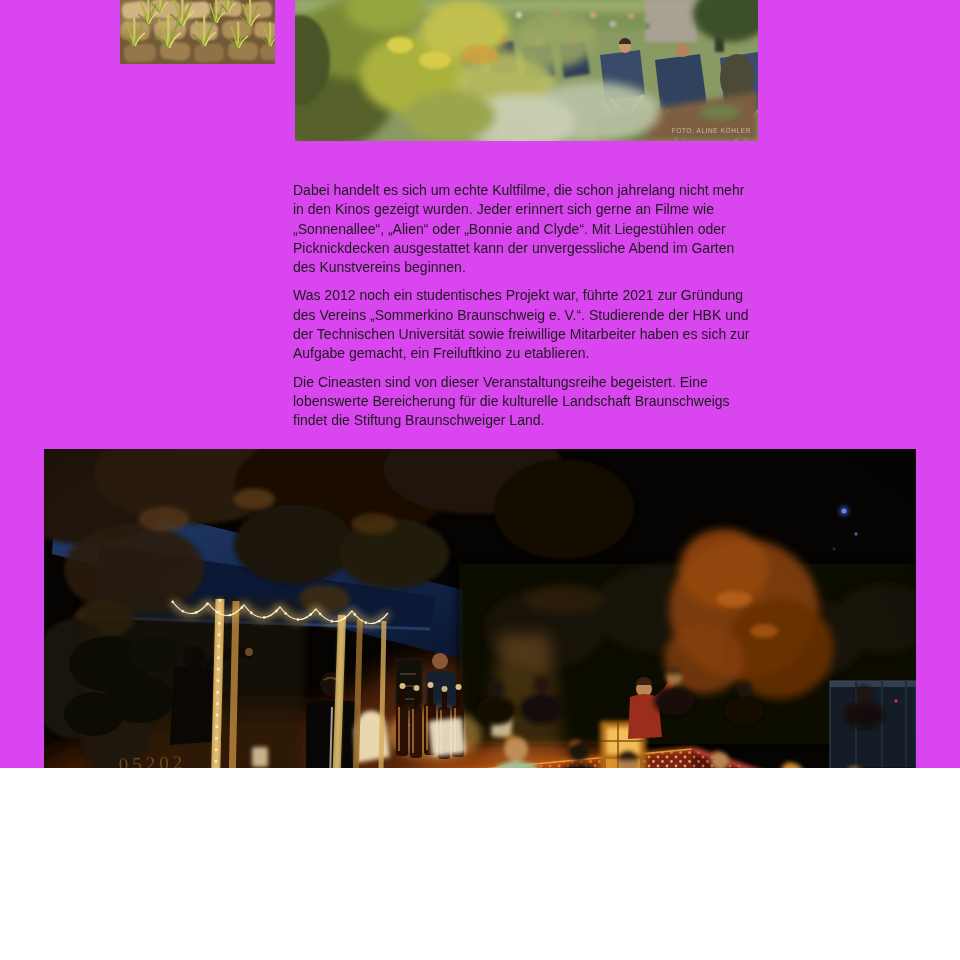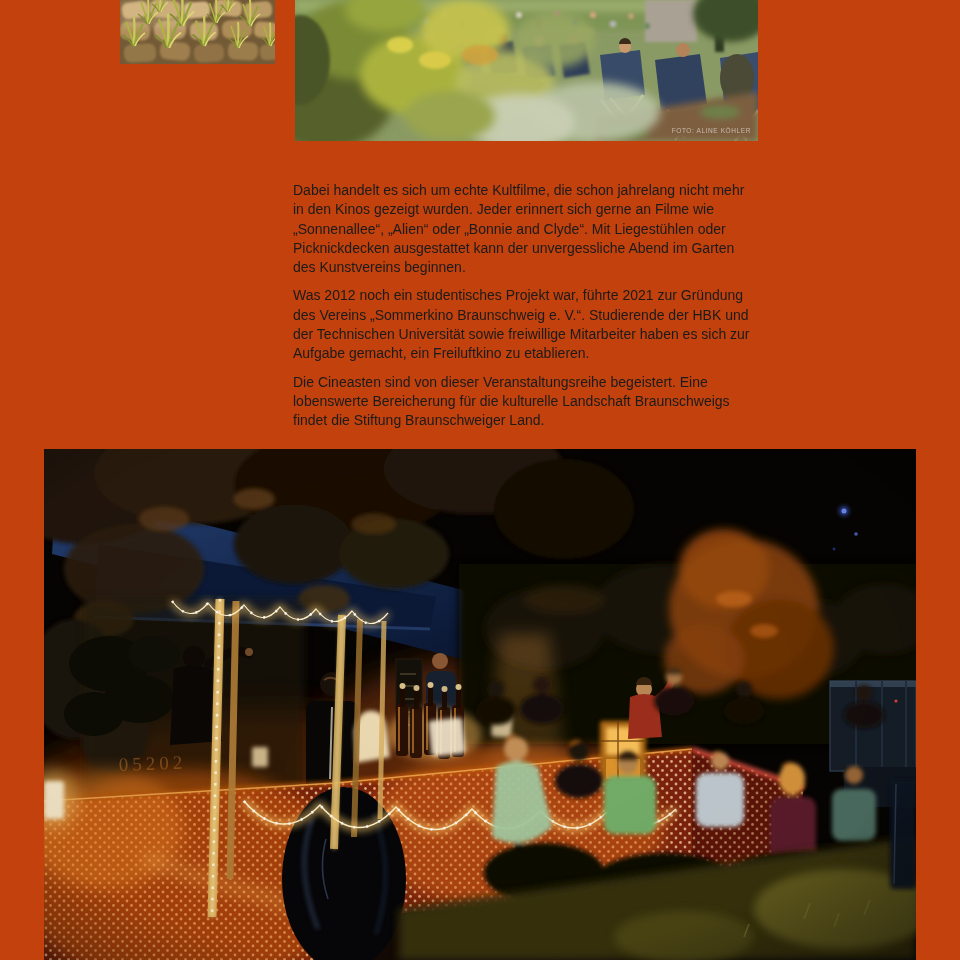--- a/index.html
+++ b/index.html
@@ -1,17 +1,17 @@
 <!DOCTYPE html>
 <html lang="de"><head>
 <meta charset="utf-8">
 <style>
   html,body{margin:0;padding:0;background:#ffffff;}
   .page{
-    position:relative;width:960px;height:960px;background:#c2410c;
+    position:relative;width:960px;height:768px;background:#d946ef;
     overflow:hidden;font-family:"Liberation Sans",sans-serif;
   }
   figure{margin:0;padding:0;}
   .photo{position:absolute;overflow:hidden;background:#222;}
   .photo svg{display:block;width:100%;height:100%;}
   .thumb-photo{left:120px;top:0;width:155px;height:64px;}
   .main-photo{left:295px;top:0;width:463px;height:141px;}
   .night-photo{left:44px;top:449px;width:872px;height:511px;}
   .article-text{
     position:absolute;left:293px;top:181px;width:466px;

